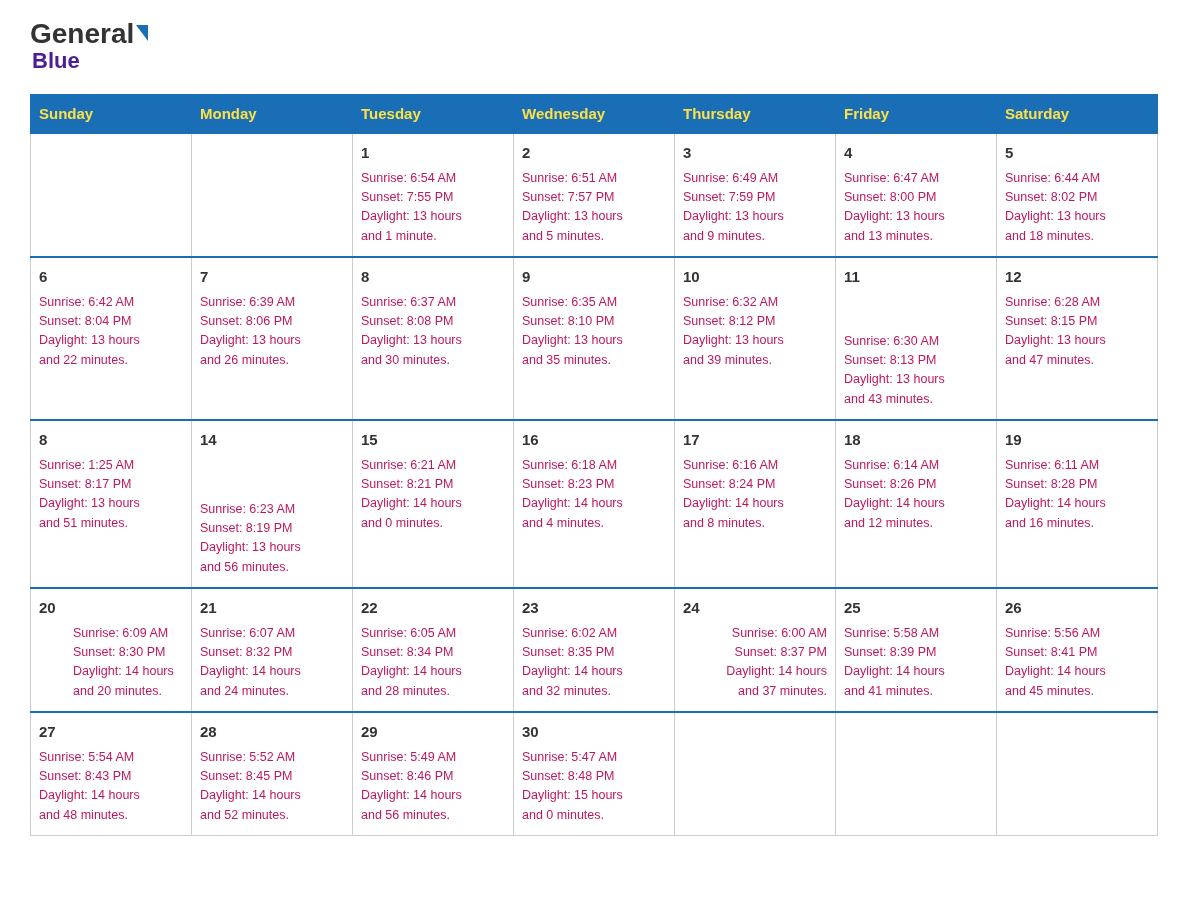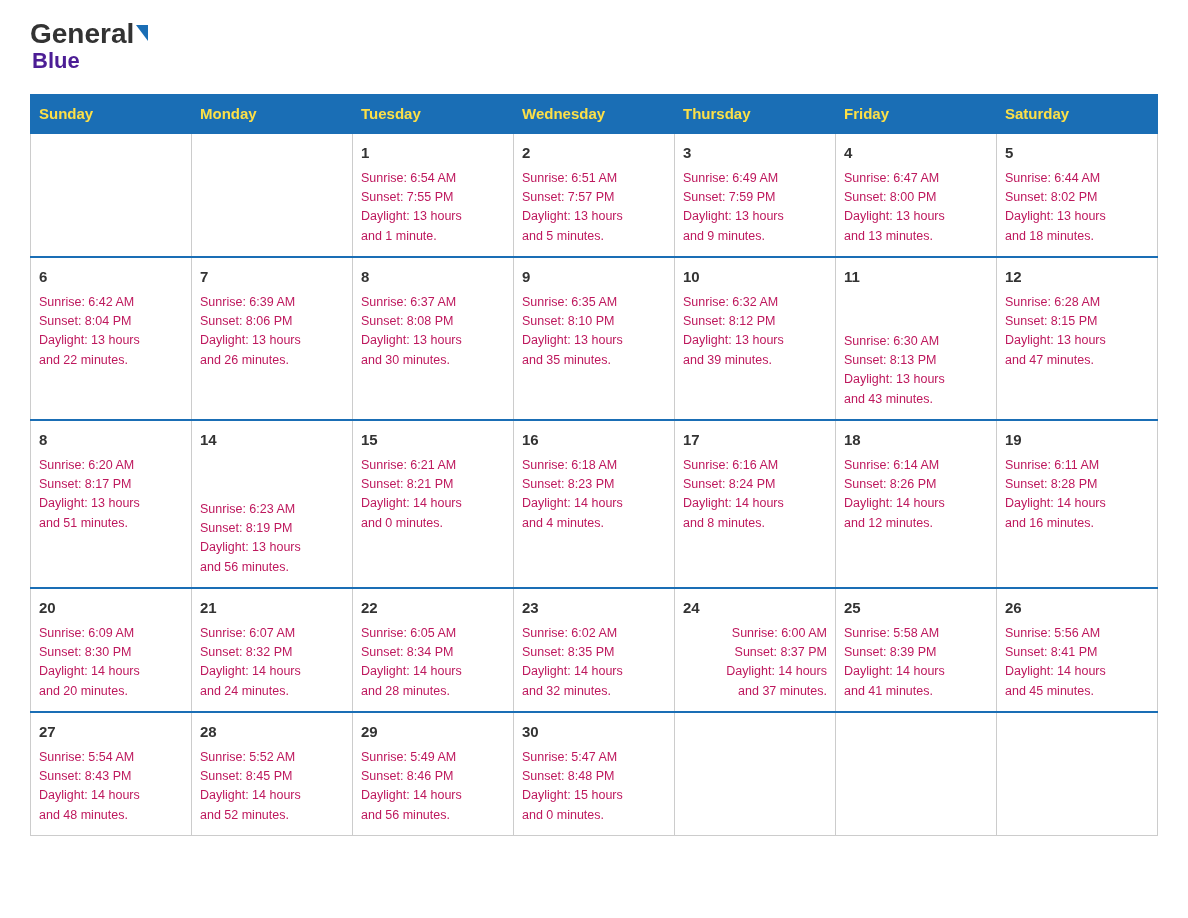--- a/index.html
+++ b/index.html
@@ -221,21 +221,21 @@
           <span class="day-num">12</span>
           <div class="day-info" style="white-space: pre-line;">Sunrise: 6:28 AM
 Sunset: 8:15 PM
 Daylight: 13 hours
 and 47 minutes.</div>
         </td>
       </tr>
       <tr>
         <td>
           <span class="day-num">8</span>
-          <div class="day-info" style="white-space: pre-line;">Sunrise: 6:20 AM
+          <div class="day-info" style="white-space: pre-line;">Sunrise: 1:25 AM
 Sunset: 8:17 PM
 Daylight: 13 hours
 and 51 minutes.</div>
         </td>
         <td>
           <span class="day-num">14</span>
           <div class="day-info" style="white-space: pre-line; margin-top: 48px;">Sunrise: 6:23 AM
 Sunset: 8:19 PM
 Daylight: 13 hours
 and 56 minutes.</div>
@@ -272,21 +272,21 @@
           <span class="day-num">19</span>
           <div class="day-info" style="white-space: pre-line;">Sunrise: 6:11 AM
 Sunset: 8:28 PM
 Daylight: 14 hours
 and 16 minutes.</div>
         </td>
       </tr>
       <tr>
         <td>
           <span class="day-num">20</span>
-          <div class="day-info" style="white-space: pre-line;">Sunrise: 6:09 AM
+          <div class="day-info" style="white-space: pre-line; margin-left: 34px;">Sunrise: 6:09 AM
 Sunset: 8:30 PM
 Daylight: 14 hours
 and 20 minutes.</div>
         </td>
         <td>
           <span class="day-num">21</span>
           <div class="day-info" style="white-space: pre-line;">Sunrise: 6:07 AM
 Sunset: 8:32 PM
 Daylight: 14 hours
 and 24 minutes.</div>

